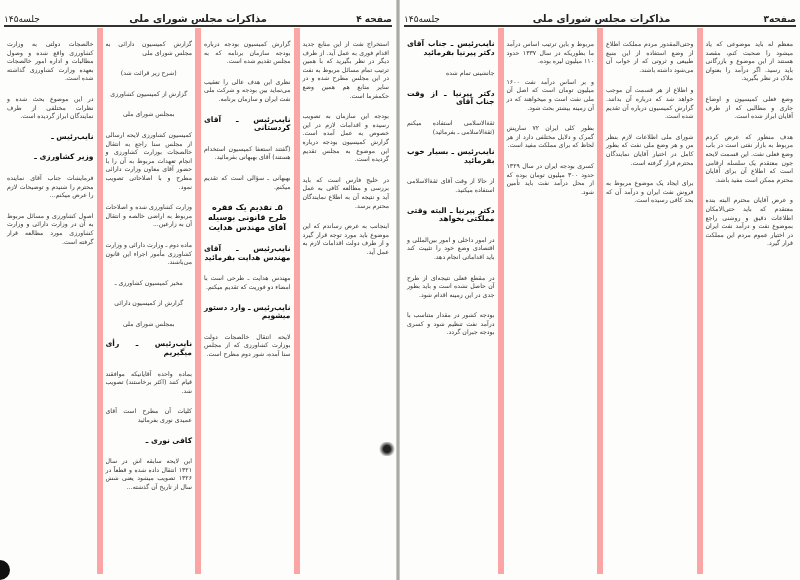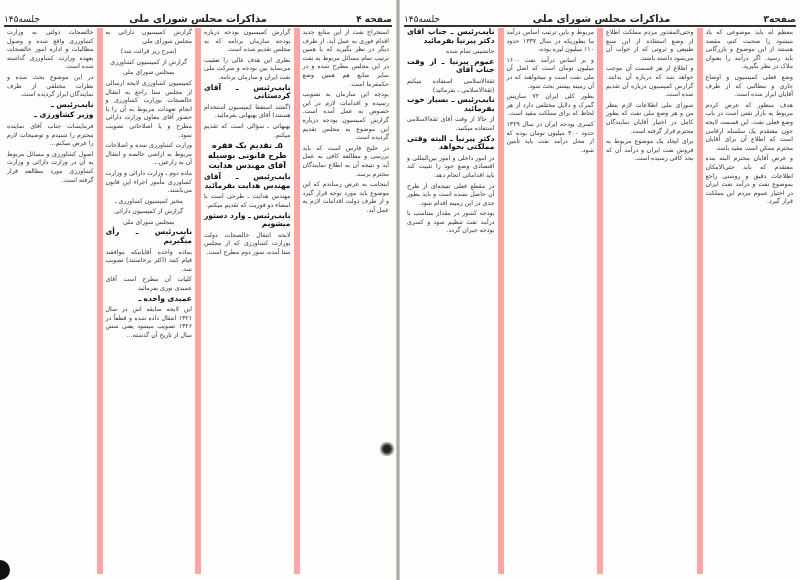--- a/index.html
+++ b/index.html
@@ -8,21 +8,21 @@
   .page-left{left:0;width:396px;}
   .page-right{left:400px;width:400px;}
   .fold{position:absolute;left:396px;top:0;width:4px;height:580px;background:linear-gradient(90deg,#d8d8d4,#9a9a96,#d8d8d4);}
   .masthead{position:absolute;top:10px;left:4px;right:4px;height:14px;display:flex;justify-content:space-between;align-items:flex-end;direction:rtl;border-bottom:2px solid #333;padding-bottom:1px;}
   .mh-page{font-size:9px;font-weight:bold;}
   .mh-title{font-size:10px;font-weight:bold;}
   .mh-session{font-size:9px;font-weight:normal;}
   .columns{position:absolute;top:28px;left:4px;right:4px;bottom:6px;display:flex;flex-direction:row-reverse;}
   .col{flex:1;padding:0 3px;border-left:6px solid #fca5a5;overflow:hidden;direction:rtl;text-align:justify;font-family:"DejaVu Sans",sans-serif;font-size:6.2px;line-height:8.6px;color:#333;}
   .col:last-child{border-left:none;}
-  .col p{margin:0 0 2px 0;}
+  .col p{margin:12px 0 2px 0;}
   .speaker{font-weight:bold;font-size:7.5px;color:#111;}
   .heading{font-weight:bold;font-size:8px;text-align:center;margin:4px 0 3px;color:#111;line-height:10px;}
   .sub{text-align:center;margin:2px 0;}
   .blot{position:absolute;left:0;top:560px;width:10px;height:20px;background:#111;border-radius:0 10px 10px 0;}
   .stain{position:absolute;left:378px;top:442px;width:18px;height:14px;background:radial-gradient(circle,#222 30%,transparent 70%);}
 </style>
 </head>
 <body>
 
 <div class="page page-left">
@@ -57,21 +57,21 @@
         <p class="sub">بمجلس شورای ملی</p>
         <p class="">کمیسیون کشاورزی لایحه ارسالی از مجلس سنا راجع به انتقال خالصجات بوزارت کشاورزی و انجام تعهدات مربوط به آن را با حضور آقای معاون وزارت دارائی مطرح و با اصلاحاتی تصویب نمود.</p>
         <p class="">وزارت کشاورزی شده و اصلاحات مربوط به اراضی خالصه و انتقال آن به زارعین...</p>
         <p class="">ماده دوم ـ وزارت دارائی و وزارت کشاورزی مأمور اجراء این قانون می‌باشند.</p>
         <p class="sub">مخبر کمیسیون کشاورزی ـ</p>
         <p class="sub">گزارش از کمیسیون دارائی</p>
         <p class="sub">بمجلس شورای ملی</p>
         <p class="speaker">نایب‌رئیس ـ رأی میگیریم</p>
         <p class="">بماده واحده آقایانیکه موافقند قیام کنند (اکثر برخاستند) تصویب شد.</p>
         <p class="">کلیات آن مطرح است آقای عمیدی نوری بفرمائید</p>
-        <p class="speaker">عمیدی واحده ـ</p>
+        <p class="speaker">کافی نوری ـ</p>
         <p class="">این لایحه سابقه اش در سال ۱۳۲۱ انتقال داده شده و قطعاً در ۱۳۲۶ تصویب میشود یعنی شش سال از تاریخ آن گذشته...</p>
       </div>
       <div class="col">
         <p class="">خالصجات دولتی به وزارت کشاورزی واقع شده و وصول مطالبات و اداره امور خالصجات بعهده وزارت کشاورزی گذاشته شده است.</p>
         <p class="">در این موضوع بحث شده و نظرات مختلفی از طرف نمایندگان ابراز گردیده است.</p>
         <p class="speaker">نایب‌رئیس ـ</p>
         <p class="speaker">وزیر کشاورزی ـ</p>
         <p class="">فرمایشات جناب آقای نماینده محترم را شنیدم و توضیحات لازم را عرض میکنم...</p>
         <p class="">اصول کشاورزی و مسائل مربوط به آن در وزارت دارائی و وزارت کشاورزی مورد مطالعه قرار گرفته است.</p>
       </div>
@@ -103,21 +103,21 @@
       </div>
       <div class="col">
         <p class="">مربوط و باین ترتیب اساس درآمد ما بطوریکه در سال ۱۳۳۷ حدود ۱۱۰ میلیون لیره بوده.</p>
         <p class="">و بر اساس درآمد نفت ۱۶۰۰ میلیون تومان است که اصل آن ملی نفت است و میخواهند که در آن زمینه بیشتر بحث شود.</p>
         <p class="">بطور کلی ایران ۷۲ ساریش گمرک و دلایل مختلفی دارد از هر لحاظ که برای مملکت مفید است.</p>
         <p class="">کسری بودجه ایران در سال ۱۳۲۹ حدود ۳۰۰ میلیون تومان بوده که از محل درآمد نفت باید تأمین شود.</p>
       </div>
       <div class="col">
         <p class="speaker">نایب‌رئیس ـ جناب آقای دکتر پیرنیا بفرمائید</p>
         <p class="">جانشینی تمام شده</p>
-        <p class="speaker">عموم پیرنیا ـ از وقت جناب آقای</p>
+        <p class="speaker">دکتر پیرنیا ـ از وقت جناب آقای</p>
         <p class="">ثقةالاسلامی استفاده میکنم (ثقةالاسلامی ـ بفرمائید)</p>
         <p class="speaker">نایب‌رئیس ـ بسیار خوب بفرمائید</p>
         <p class="">از حالا از وقت آقای ثقةالاسلامی استفاده میکنید.</p>
         <p class="speaker">دکتر پیرنیا ـ البته وقتی مملکتی بخواهد</p>
         <p class="">در امور داخلی و امور بین‌المللی و اقتصادی وضع خود را تثبیت کند باید اقداماتی انجام دهد.</p>
         <p class="">در مقطع فعلی نتیجه‌ای از طرح آن حاصل نشده است و باید بطور جدی در این زمینه اقدام شود.</p>
         <p class="">بودجه کشور در مقدار متناسب با درآمد نفت تنظیم شود و کسری بودجه جبران گردد.</p>
       </div>
     </div>
 </div>

